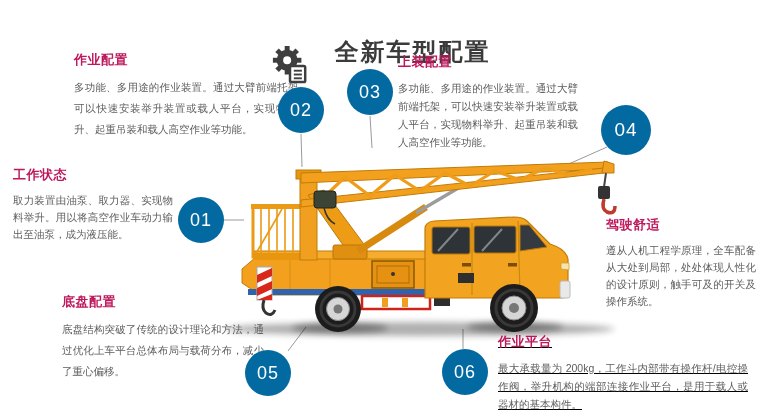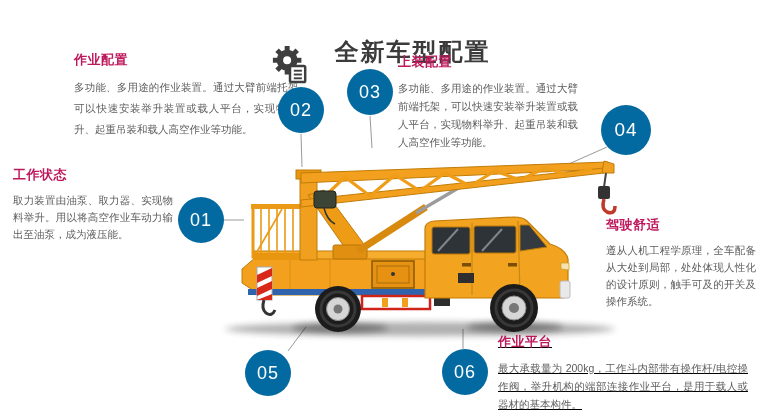--- a/index.html
+++ b/index.html
@@ -186,20 +186,24 @@
     <p>多功能、多用途的作业装置。通过大臂前端托架，可以快速安装举升装置或载人平台，实现物料举升、起重吊装和载人高空作业等功能。</p>
   </section>
   <section class="callout s1">
     <h2>上装配置</h2>
     <p>多功能、多用途的作业装置。通过大臂前端托架，可以快速安装举升装置或载人平台，实现物料举升、起重吊装和载人高空作业等功能。</p>
   </section>
   <section class="callout s2">
     <h2>工作状态</h2>
     <p>取力装置由油泵、取力器、实现物料举升。用以将高空作业车动力输出至油泵，成为液压能。</p>
   </section>
+  <section class="callout s3">
+    <h2>底盘配置</h2>
+    <p>底盘结构突破了传统的设计理论和方法，通过优化上车平台总体布局与载荷分布，减少了重心偏移。</p>
+  </section>
   <section class="callout s4">
     <h2>驾驶舒适</h2>
     <p>遵从人机工程学原理，全车配备从大处到局部，处处体现人性化的设计原则，触手可及的开关及操作系统。</p>
   </section>
   <section class="callout s5">
     <h2>作业平台</h2>
     <p>最大承载量为 200kg，工作斗内部带有操作杆/电控操作阀，举升机构的端部连接作业平台，是用于载人或器材的基本构件。</p>
   </section>
 
   <div class="marker m0">

